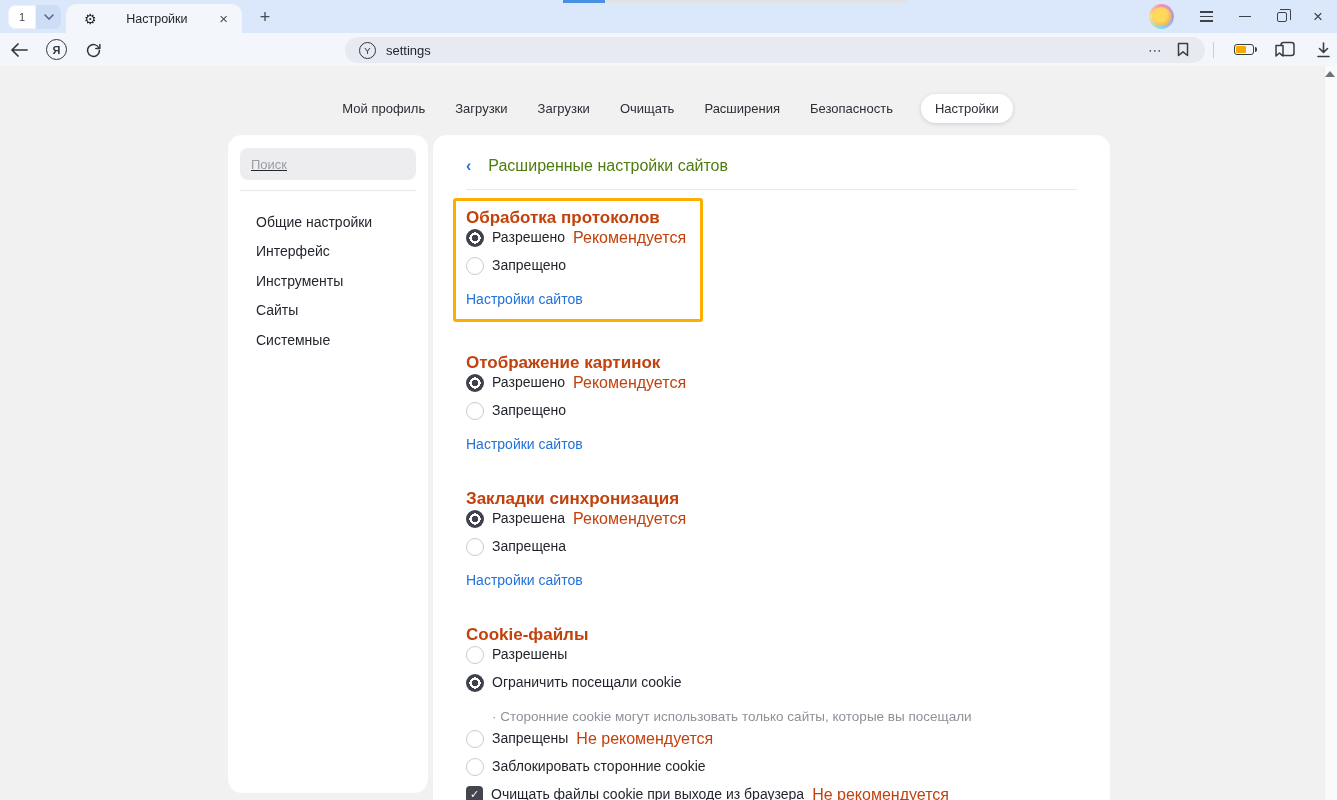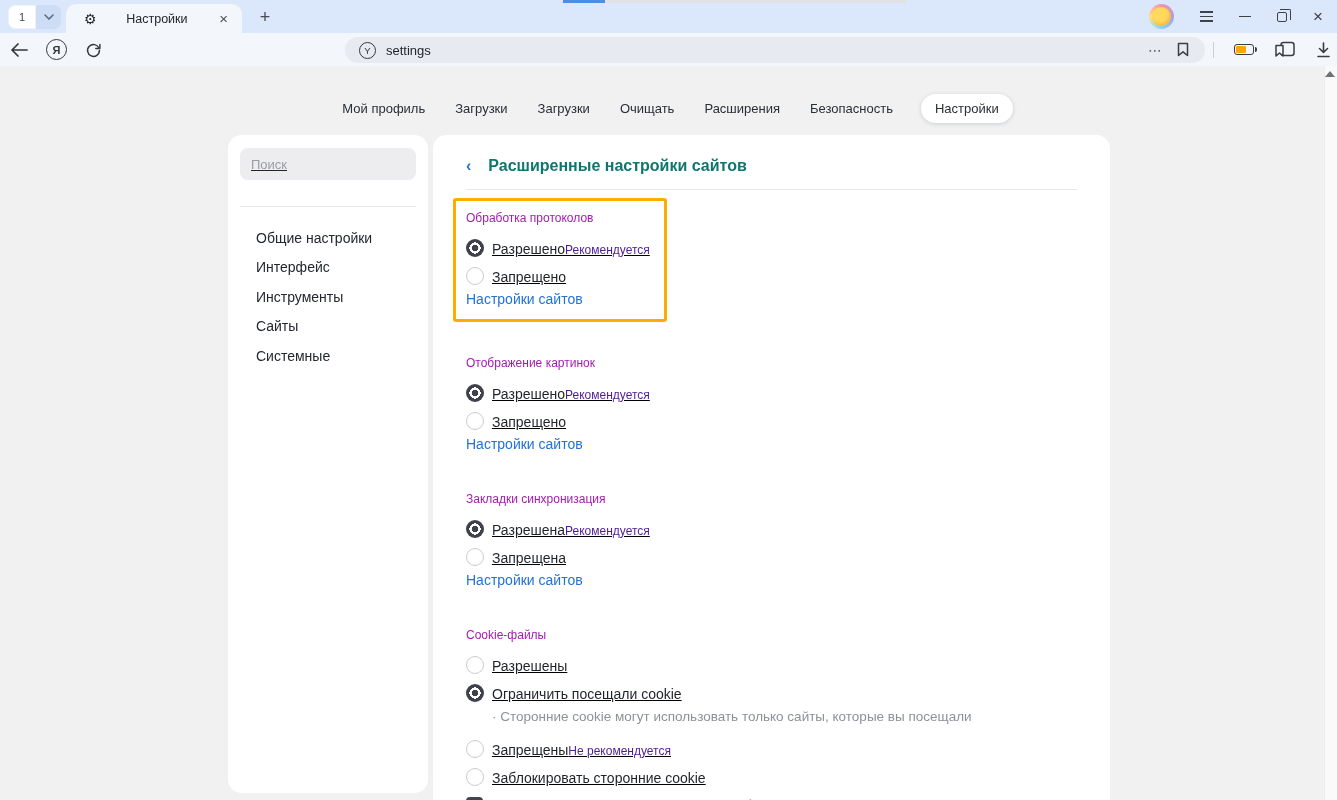--- a/index.html
+++ b/index.html
@@ -59,43 +59,43 @@
   .scrollbar { position:absolute; right:0; top:0; width:13px; height:734px; background:#fafafa; border-left:1px solid #ededee; }
   .scroll-up { position:absolute; right:2px; top:5px; width:0; height:0;
      border-left:5px solid transparent; border-right:5px solid transparent; border-bottom:6px solid #6e7176; }
 
   .navrow { position:absolute; left:0; top:28px; width:1337px; display:flex; justify-content:center; align-items:center; gap:26px;margin-left:8px; }
   .nav-tab { font-size:13px; color:#2a2e35; padding:7px 2px; cursor:default; }
   .nav-tab.active { background:#fff; padding:7px 14px; border-radius:17px; box-shadow:0 1px 4px rgba(40,50,70,.18); font-weight:500; }
 
   .card { position:absolute; background:#fff; border-radius:14px; }
   .sidebar { left:228px; top:69px; width:200px; height:658px; }
-  .search { margin:13px 12px 16px; height:32px; background:#ededef; border-radius:8px; border:none; width:176px;
+  .search { margin:13px 12px 0; height:32px; background:#ededef; border-radius:8px; border:none; width:176px;
      padding:16px 11px; font-size:13px; color:#23262c; font-family:inherit; outline:none;text-decoration:underline; }
   .search::placeholder { color:#9a9da3; }
   .side-div { margin:10px 12px 0; border-top:1px solid #e8e8ea; }
   .side-list { margin-top:16px; }
   .side-item { height:29.5px; display:flex; align-items:center; padding-left:28px; font-size:14px; color:#23272e; cursor:default; }
 
   .content { left:433px; top:69px; width:677px; height:740px; padding:16px 33px 0; }
   .c-header { display:flex; align-items:center; gap:17px; height:26px; margin-top:2px; }
   .back-ch { font-size:16px; font-weight:bold; color:#2272d9; }
-  .c-title { font-size:16px; font-weight:700; color:#0f766e; }
+  .c-title { font-size:16px; font-weight:400; color:#4d7c0f; }
   .c-div { margin-top:10px; border-top:1px solid #e9e9eb; }
 
   .section { margin-top:30px; }
   .section.first { margin-top:8px; }
   .section.highlighted { border:3px solid #fbae00; border-radius:3px; padding:6px 14px 6px 10px;
      margin-left:-13px; width:max-content; }
-  .sec-title { font-size:12px; font-weight:400; color:#a21caf; height:22px; display:flex; align-items:center; }
-  .opt-row { height:28px; display:flex; align-items:flex-end;text-decoration:underline; }
+  .sec-title { font-size:17px; font-weight:700; color:#c2410c; height:22px; display:flex; align-items:center; }
+  .opt-row { height:28px; display:flex; align-items:flex-start; }
   .radio { width:18px; height:18px; border-radius:50%; flex:0 0 18px; background:#fff; border:1.5px solid #caccd1; }
   .radio.checked { border:none; background:radial-gradient(circle,#3f424c 0 3.2px,#fff 3.2px 5.6px,#3f424c 5.6px); }
   .opt-label { margin-left:8px; font-size:14px; color:#1f2329; }
-  .opt-note { margin-left:0; font-size:12px; color:#4c1d95; }
+  .opt-note { margin-left:8px; font-size:16px; color:#c2410c; }
   .opt-desc { margin-left:26px; height:28px; display:flex; align-items:center; font-size:13.5px; color:#8d9198; }
   .sec-link { height:28px; display:flex; align-items:center; font-size:14px; color:#2272d9; cursor:pointer; width:max-content; }
   .checkbox { width:17px; height:17px; flex:0 0 17px; border-radius:4px; background:#43464f; color:#fff;
      display:flex; align-items:center; justify-content:center; font-size:11px; }
 </style>
 </head>
 <body>
 
 <div class="chrome">
   <div class="progress">

